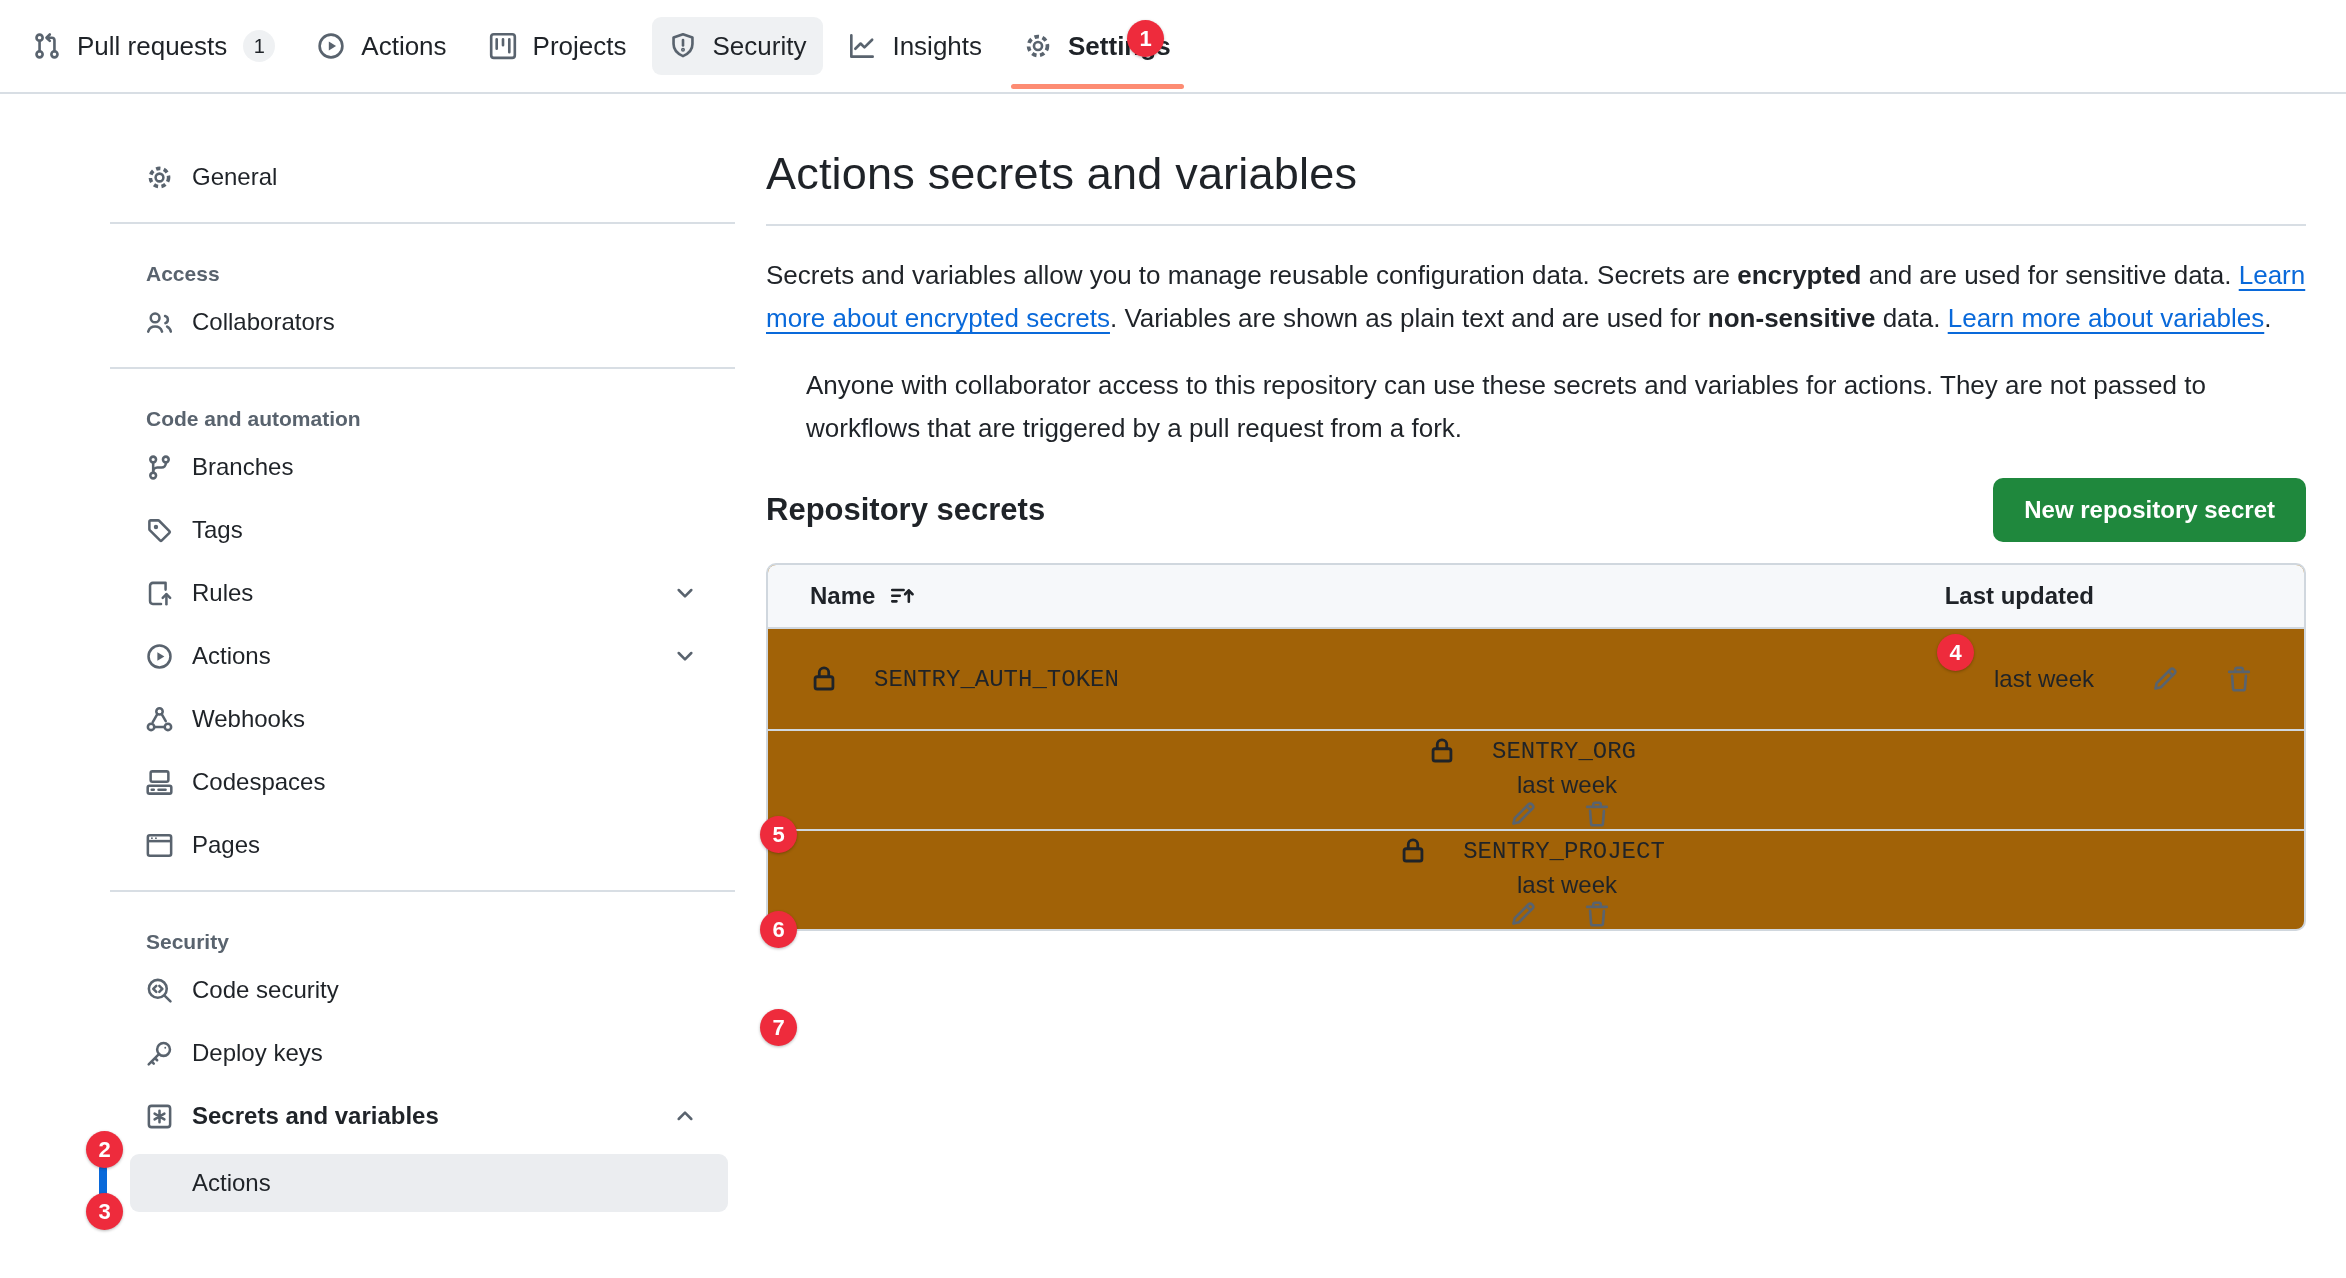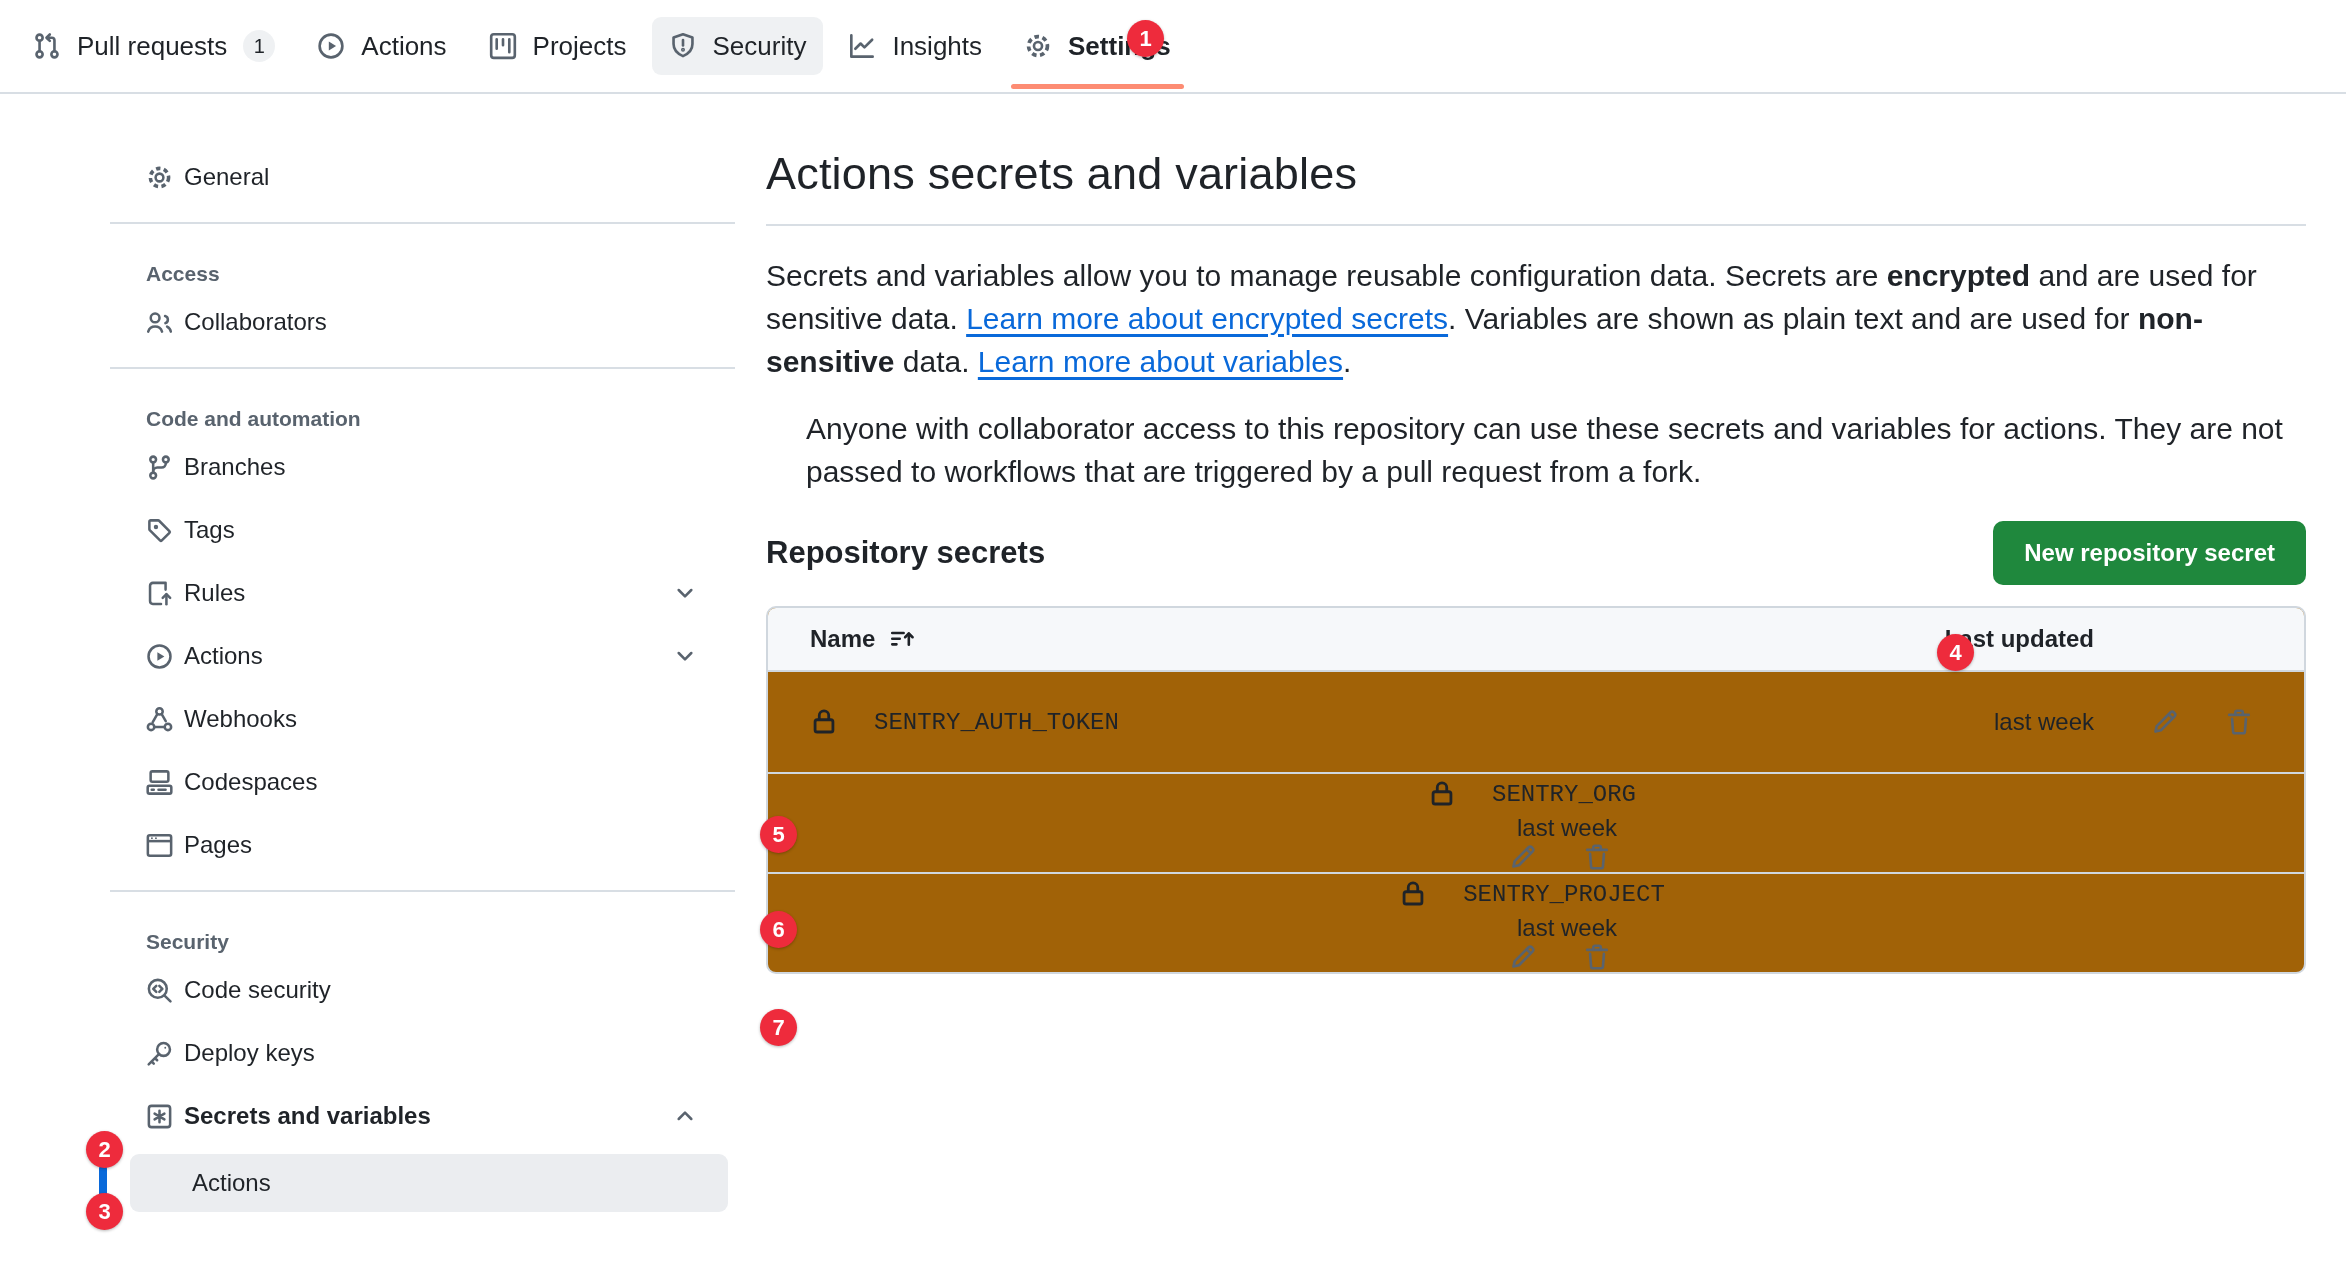--- a/index.html
+++ b/index.html
@@ -22,40 +22,40 @@
     background:var(--hover-bg); border-radius:9px; z-index:0;}
   .nav-item > *{position:relative; z-index:1;}
   .nav-item.nav-settings{font-weight:700;}
   .nav-item.nav-settings::after{content:""; position:absolute; left:8px; right:8px; bottom:3px;
     height:5px; border-radius:4px; background:var(--underline);}
   .counter{min-width:32px; height:32px; padding:0 9px; border-radius:16px; background:var(--hover-bg);
     font-size:20px; display:flex; align-items:center; justify-content:center; color:var(--fg);}
 
   
   .sidebar{position:absolute; left:110px; top:96px; width:625px; padding-top:57px;}
-  .sb-item{position:relative; height:48px; display:flex; align-items:center; gap:11px;
+  .sb-item{position:relative; height:48px; display:flex; align-items:center; gap:19px;
     padding:0 38px 0 36px; font-size:24px; border-radius:9px; cursor:pointer;}
   .sb-item .oct{width:27px; height:27px; color:var(--muted); flex:none;}
   .sb-item .chev{margin-left:auto; width:24px; height:24px; color:var(--muted);}
   .sb-item + .sb-item{margin-top:15px;}
   .sb-divider{border-top:2px solid var(--border-soft); margin-top:21px;}
   .sb-header{margin-top:26px; height:48px; line-height:48px; padding-left:36px;
     font-size:21px; font-weight:700; color:var(--muted);}
   .sb-bold{font-weight:700;}
   .sb-sub{position:relative; margin-top:14px; margin-left:20px; width:598px; height:58px;
     background:var(--sel-bg); border-radius:9px; display:flex; align-items:center;
     padding-left:62px; font-size:24px; cursor:pointer;}
   .sb-sub .sel-indicator{position:absolute; left:-31px; top:11px; width:8px; height:37px;
     border-radius:4px; background:var(--link);}
 
   
   .main{position:absolute; left:766px; top:96px; width:1540px;}
   .main h1{margin-top:52px; font-size:45px; font-weight:400; color:var(--fg); letter-spacing:.2px;}
   .hr1{border-top:2px solid var(--border-soft); margin-top:24px;}
-  .para{margin-top:28px; font-size:30px; line-height:43px; color:var(--fg);}
+  .para{margin-top:28px; font-size:26px; line-height:43px; color:var(--fg);}
   .para + .para{margin-top:24px;margin-left:40px;}
   .para a{color:var(--link); text-decoration:underline; text-underline-offset:5px; cursor:pointer;}
   .para b{font-weight:700;}
 
   .tabnav{margin-top:48px; height:82px; display:flex; align-items:stretch;
     border-bottom:2px solid var(--border);}
   .tab{display:flex; align-items:center; padding:0 36px; font-size:25px; cursor:pointer;}
   .tab-active{background:#fff; border:2px solid var(--border); border-bottom:none; position:relative;
     border-radius:10px 10px 0 0; margin-bottom:-2px; color:var(--fg);}
   .tab-inactive{color:var(--muted);}

